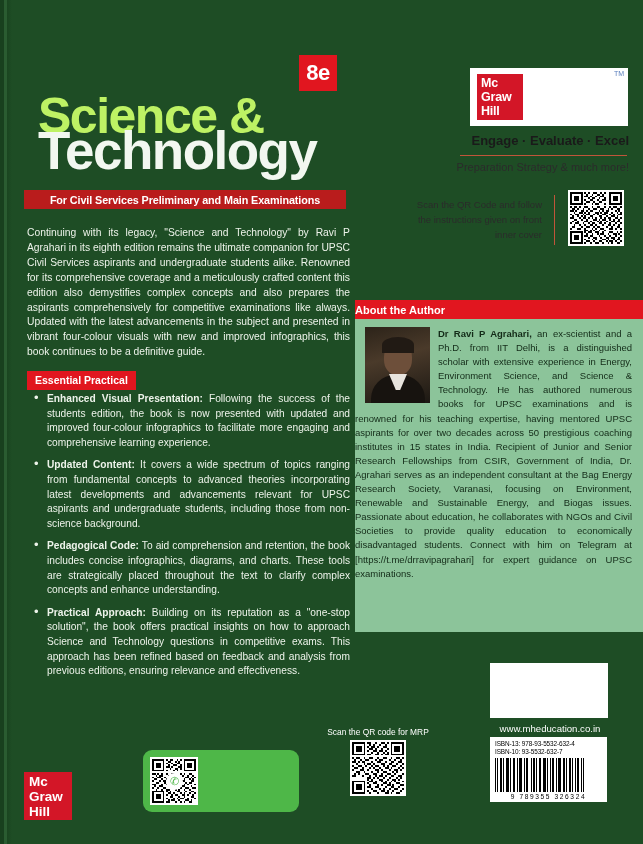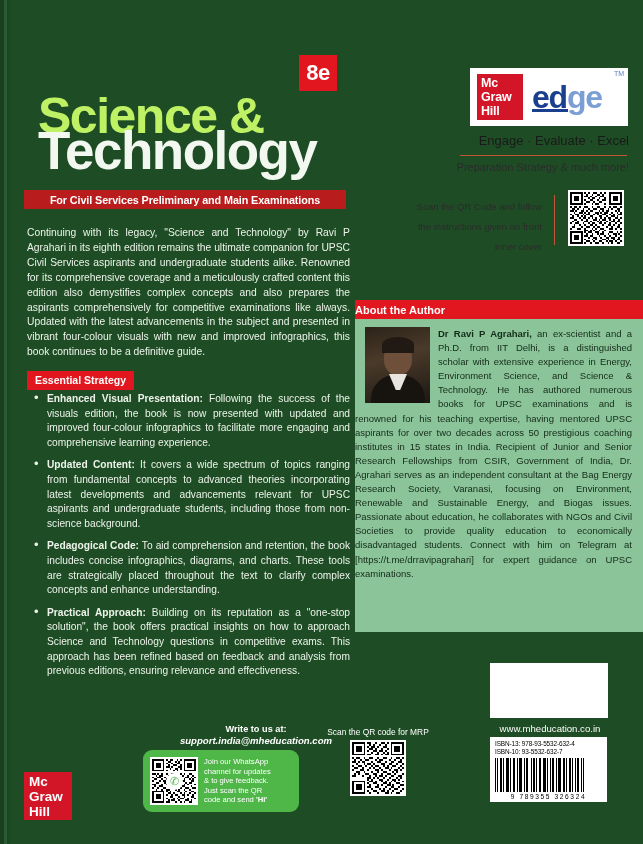--- a/index.html
+++ b/index.html
@@ -58,32 +58,32 @@
   .edge-word .d1 { color:#1b3f8f; }
   .edge-word .g1 { color:#7b9ed4; }
   .edge-word .e2 { color:#7b9ed4; }
   .edge-underline {
     position:absolute; left:0; bottom:4px; width:36px; height:3px; background:#1b3f8f;
   }
   .tm-mark { position:absolute; left:232px; top:70px; font-size:7px; color:#5a7fbd; }
 
   .engage-line {
     position:absolute; left:0; right:14px; top:133px;
-    text-align:right; font-size:13px; font-weight:normal; color:#1a1a1a;
+    text-align:right; font-size:13px; font-weight:bold; color:#1a1a1a;
   }
   .edge-rule {
     position:absolute; left:78px; top:155px; width:167px; height:1px; background:#c0553a;
   }
   .practice-line {
     position:absolute; left:0; right:14px; top:160px;
     text-align:right; font-size:11px; color:#2b2b2b; line-height:15px;
   }
   .scan-text {
     position:absolute; left:20px; top:197px; width:140px;
-    text-align:right; font-size:9.5px; color:#2b2b2b; line-height:20px;
+    text-align:right; font-size:9.5px; color:#2b2b2b; line-height:15px;
   }
   .qr-divider {
     position:absolute; left:172px; top:195px; width:1px; height:50px; background:#c0553a;
   }
   .qr-edge {
     position:absolute; left:186px; top:190px; width:56px; height:56px;
     background:#ffffff; padding:2px;
   }
 
   
@@ -268,24 +268,20 @@
     
   </div>
 
   <div class="edge-panel">
 
     <div class="edge-logo-box">
       <div class="mh-red">
         <span>Mc</span>
         <span>Graw</span>
         <span>Hill</span>
-      </div>
-      <div class="edge-word">
-        <span class="e1">e</span><span class="d1">d</span><span class="g1">g</span><span class="e2">e</span>
-        <span class="edge-underline"></span>
       </div>
     </div>
     <div class="tm-mark">TM</div>
 
     <div class="engage-line">Engage · Evaluate · Excel</div>
     <div class="edge-rule"></div>
     <div class="practice-line">
       <div>Preparation Strategy &amp; much more!</div>
     </div>
 
@@ -521,47 +517,43 @@
 
   <div class="ed-badge">8e</div>
   <div class="title-1">Science &amp;</div>
   <div class="title-2">Technology</div>
   <div class="subtitle-bar">
     <span>For Civil Services Preliminary and Main Examinations</span>
   </div>
 
   <div class="blurb">Continuing with its legacy, "Science and Technology" by Ravi P Agrahari in its eighth edition remains the ultimate companion for UPSC Civil Services aspirants and undergraduate students alike. Renowned for its comprehensive coverage and a meticulously crafted content this edition also demystifies complex concepts and also prepares the aspirants comprehensively for competitive examinations like always. Updated with the latest advancements in the subject and presented in vibrant four-colour visuals with new and improved infographics, this book continues to be a definitive guide.</div>
 
-  <div class="ef-tag">Essential Strategy</div>
+  <div class="ef-tag">Essential Practical</div>
   <ul class="features">
-    <li><b>Enhanced Visual Presentation:</b><span> Following the success of the visuals edition, the book is now presented with updated and improved four-colour infographics to facilitate more engaging and comprehensive learning experience.</span></li>
+    <li><b>Enhanced Visual Presentation:</b><span> Following the success of the students edition, the book is now presented with updated and improved four-colour infographics to facilitate more engaging and comprehensive learning experience.</span></li>
     <li><b>Updated Content:</b><span> It covers a wide spectrum of topics ranging from fundamental concepts to advanced theories incorporating latest developments and advancements relevant for UPSC aspirants and undergraduate students, including those from non-science background.</span></li>
     <li><b>Pedagogical Code:</b><span> To aid comprehension and retention, the book includes concise infographics, diagrams, and charts. These tools are strategically placed throughout the text to clarify complex concepts and enhance understanding.</span></li>
     <li><b>Practical Approach:</b><span> Building on its reputation as a "one-stop solution", the book offers practical insights on how to approach Science and Technology questions in competitive exams. This approach has been refined based on feedback and analysis from previous editions, ensuring relevance and effectiveness.</span></li>
   </ul>
 
   <div class="author-head">
     <span>About the Author</span>
   </div>
   <div class="author-box">
     <div class="author-photo">
       <div class="ph-body"></div>
       <div class="ph-face"></div>
       <div class="ph-hair"></div>
       <div class="ph-collar"></div>
     </div>
     <div class="author-text">
       <b>Dr Ravi P Agrahari,</b><span> an ex-scientist and a Ph.D. from IIT Delhi, is a distinguished scholar with extensive experience in Energy, Environment Science, and Science &amp; Technology. He has authored numerous books for UPSC examinations and is renowned for his teaching expertise, having mentored UPSC aspirants for over two decades across 50 prestigious coaching institutes in 15 states in India. Recipient of Junior and Senior Research Fellowships from CSIR, Government of India, Dr. Agrahari serves as an independent consultant at the Bag Energy Research Society, Varanasi, focusing on Environment, Renewable and Sustainable Energy, and Biogas issues. Passionate about education, he collaborates with NGOs and Civil Societies to provide quality education to economically disadvantaged students. Connect with him on Telegram at [https://t.me/drravipagrahari] for expert guidance on UPSC examinations.</span>
     </div>
   </div>
 
-  <div class="write-us">
-    <div>Write to us at:</div>
-    <div class="mail">support.india@mheducation.com</div>
-  </div>
 
   <div class="wa-card">
     <div class="wa-qr">
       <svg viewBox="0 0 25 25" width="44" height="44" shape-rendering="crispEdges">
         <rect width="25" height="25" fill="#fff"></rect>
         <g fill="#000">
           <rect x="0" y="0" width="7" height="1"></rect>
             <rect x="0" y="6" width="7" height="1"></rect>
           <rect x="0" y="0" width="1" height="7"></rect>
             <rect x="6" y="0" width="1" height="7"></rect>
@@ -705,27 +697,20 @@
             <rect x="19" y="23" width="2" height="1"></rect>
             <rect x="22" y="23" width="1" height="1"></rect>
           <rect x="8" y="24" width="2" height="1"></rect>
             <rect x="13" y="24" width="1" height="1"></rect>
             <rect x="16" y="24" width="1" height="1"></rect>
             <rect x="18" y="24" width="1" height="1"></rect>
             <rect x="21" y="24" width="2" height="1"></rect>
         </g>
       </svg>
       <span class="wa-glyph">✆</span>
-    </div>
-    <div class="wa-text">
-      <div>Join our WhatsApp</div>
-      <div>channel for updates</div>
-      <div>&amp; to give feedback.</div>
-      <div>Just scan the QR</div>
-      <div><span>code and send </span><b>'Hi'</b></div>
     </div>
   </div>
 
   <div class="mrp-label">Scan the QR code for MRP</div>
   <div class="mrp-qr">
     <svg viewBox="0 0 27 27" width="52" height="52" shape-rendering="crispEdges">
       <rect width="27" height="27" fill="#fff"></rect>
       <g fill="#000">
         <rect x="0" y="0" width="7" height="1"></rect>
           <rect x="0" y="6" width="7" height="1"></rect>

